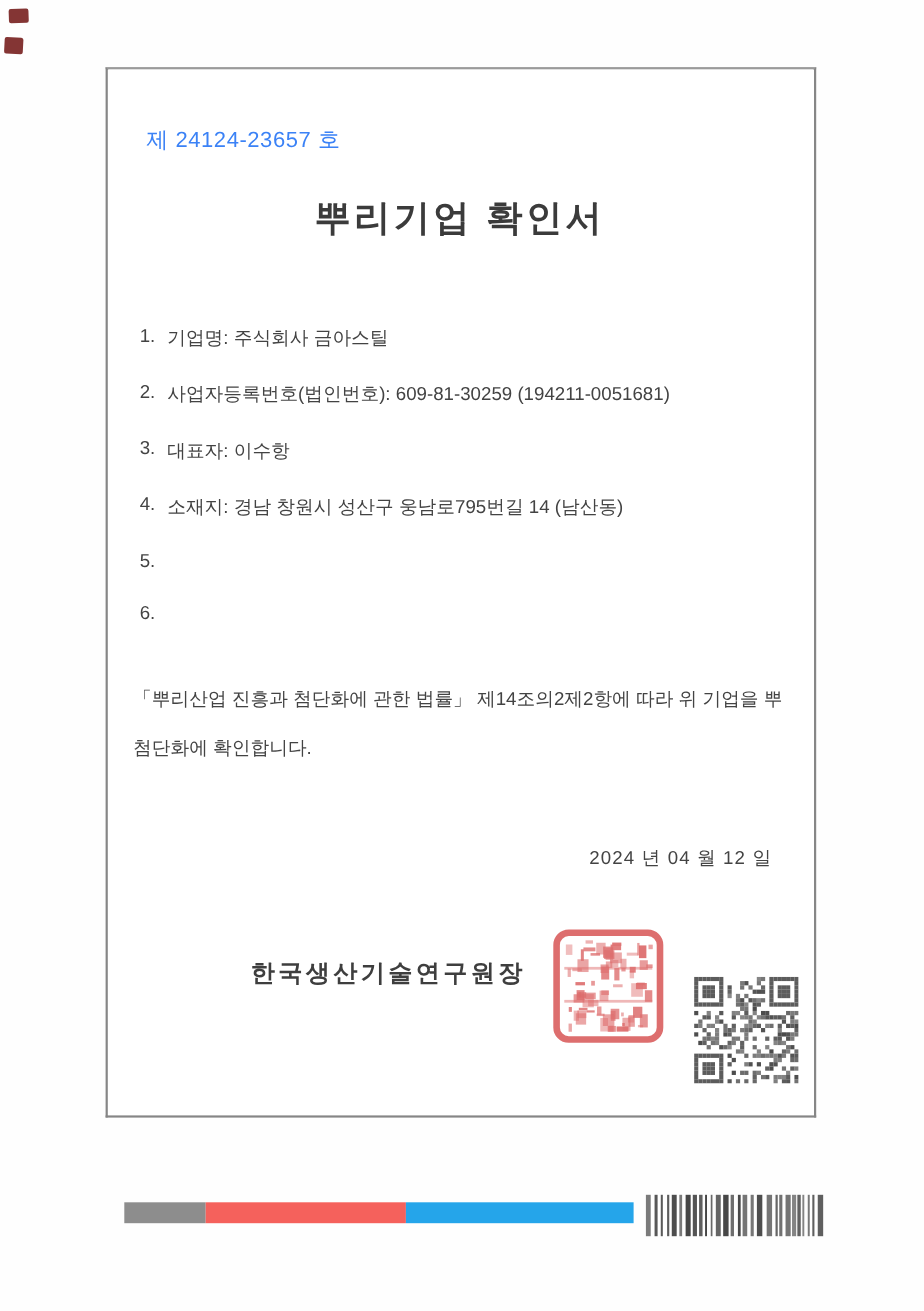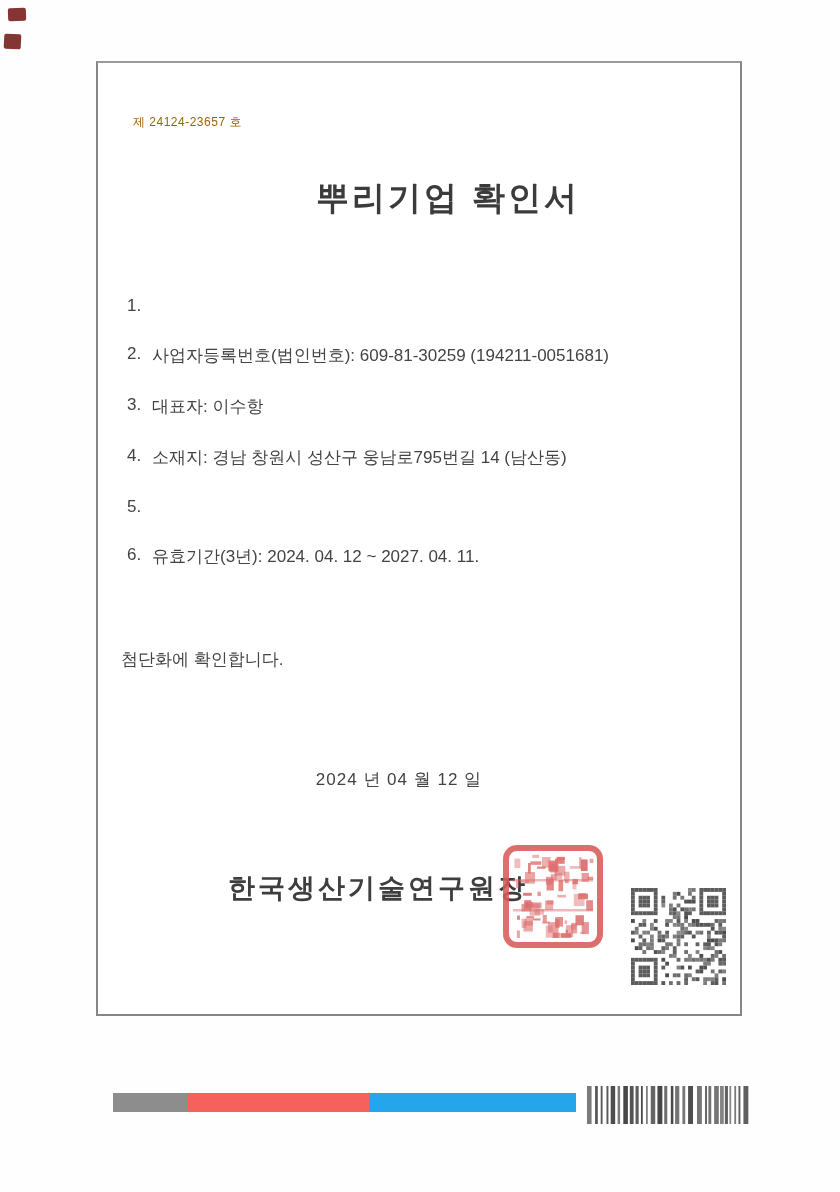--- a/index.html
+++ b/index.html
@@ -15,33 +15,33 @@
     left:96px;top:61px;width:642px;height:951px;
     border:2px solid #868686;
     border-top-color:#9a9a9a;
     background:#fff;
   }
   
   .artifact{background:#7a2423;border-radius:2px;opacity:.92;}
   .artifact.a1{left:8px;top:8px;width:18px;height:13px;transform:rotate(-2deg);}
   .artifact.a2{left:4px;top:34px;width:17px;height:15px;transform:rotate(3deg);}
 
-  .doc-number{left:133px;top:114px;font-size:12px;letter-spacing:.5px;color:#a16207;}
+  .doc-number{left:133px;top:114px;font-size:20px;letter-spacing:.5px;color:#3b82f6;}
   .doc-title{
     left:96px;top:176px;width:644px;text-align:center;
-    font-size:33px;font-weight:700;letter-spacing:3px;color:#3b3b3b;margin-left:30px;
+    font-size:33px;font-weight:700;letter-spacing:3px;color:#3b3b3b;
   }
   .items{left:127px;top:296px;display:flex;flex-direction:column;gap:28px;font-size:17px;}
   .item{display:flex;white-space:nowrap;}
   .item .no{width:25px;flex:0 0 25px;}
   .statement{left:121px;top:626px;width:612px;font-size:17px;line-height:20px;}
   .statement .line2{margin-top:24px;}
-  .issue-date{top:768px;left:96px;width:606px;text-align:center;font-size:17px;letter-spacing:1px;}
+  .issue-date{top:768px;left:96px;width:606px;text-align:right;font-size:17px;letter-spacing:1px;}
   .issuer{
-    left:228px;top:870px;font-size:27px;font-weight:600;
+    left:228px;top:870px;font-size:22px;font-weight:600;
     letter-spacing:3px;color:#3e3e3e;white-space:nowrap;
   }
   
   .seal{
     left:503px;top:845px;width:88px;height:91px;
     border:6px solid var(--seal_red,#d95b5b);
     border-radius:14px;overflow:hidden;opacity:.88;
   }
   .seal svg{display:block;}
   
@@ -62,43 +62,44 @@
 
 <div class="abs doc-frame"></div>
 
 <div class="abs doc-number">제 24124-23657 호</div>
 
 <div class="abs doc-title">뿌리기업 확인서</div>
 
 <div class="abs items">
   <div class="item">
     <span class="no">1.</span>
+    <span>기업명: 주식회사 금아스틸</span>
   </div>
   <div class="item">
     <span class="no">2.</span>
     <span>사업자등록번호(법인번호): 609-81-30259 (194211-0051681)</span>
   </div>
   <div class="item">
     <span class="no">3.</span>
     <span>대표자: 이수항</span>
   </div>
   <div class="item">
     <span class="no">4.</span>
     <span>소재지: 경남 창원시 성산구 웅남로795번길 14 (남산동)</span>
   </div>
   <div class="item">
     <span class="no">5.</span>
   </div>
   <div class="item">
     <span class="no">6.</span>
-    <span>유효기간(3년): 2024. 04. 12 ~ 2027. 04. 11.</span>
   </div>
 </div>
 
 <div class="abs statement">
+  <div class="line1">「뿌리산업 진흥과 첨단화에 관한 법률」 제14조의2제2항에 따라 위 기업을 뿌</div>
   <div class="line2">첨단화에 확인합니다.</div>
 </div>
 
 <div class="abs issue-date">2024 년 04 월 12 일</div>
 
 <div class="abs issuer">한국생산기술연구원장</div>
 
 <div class="abs seal" title="">
   <svg id="seal-svg" width="88" height="91">
       <rect x="43.46935141340878" y="81.67920727686301" width="7.373504498973489" height="5.29191267490387" fill="#d95b5b" opacity="0.7860927104949951"></rect>

